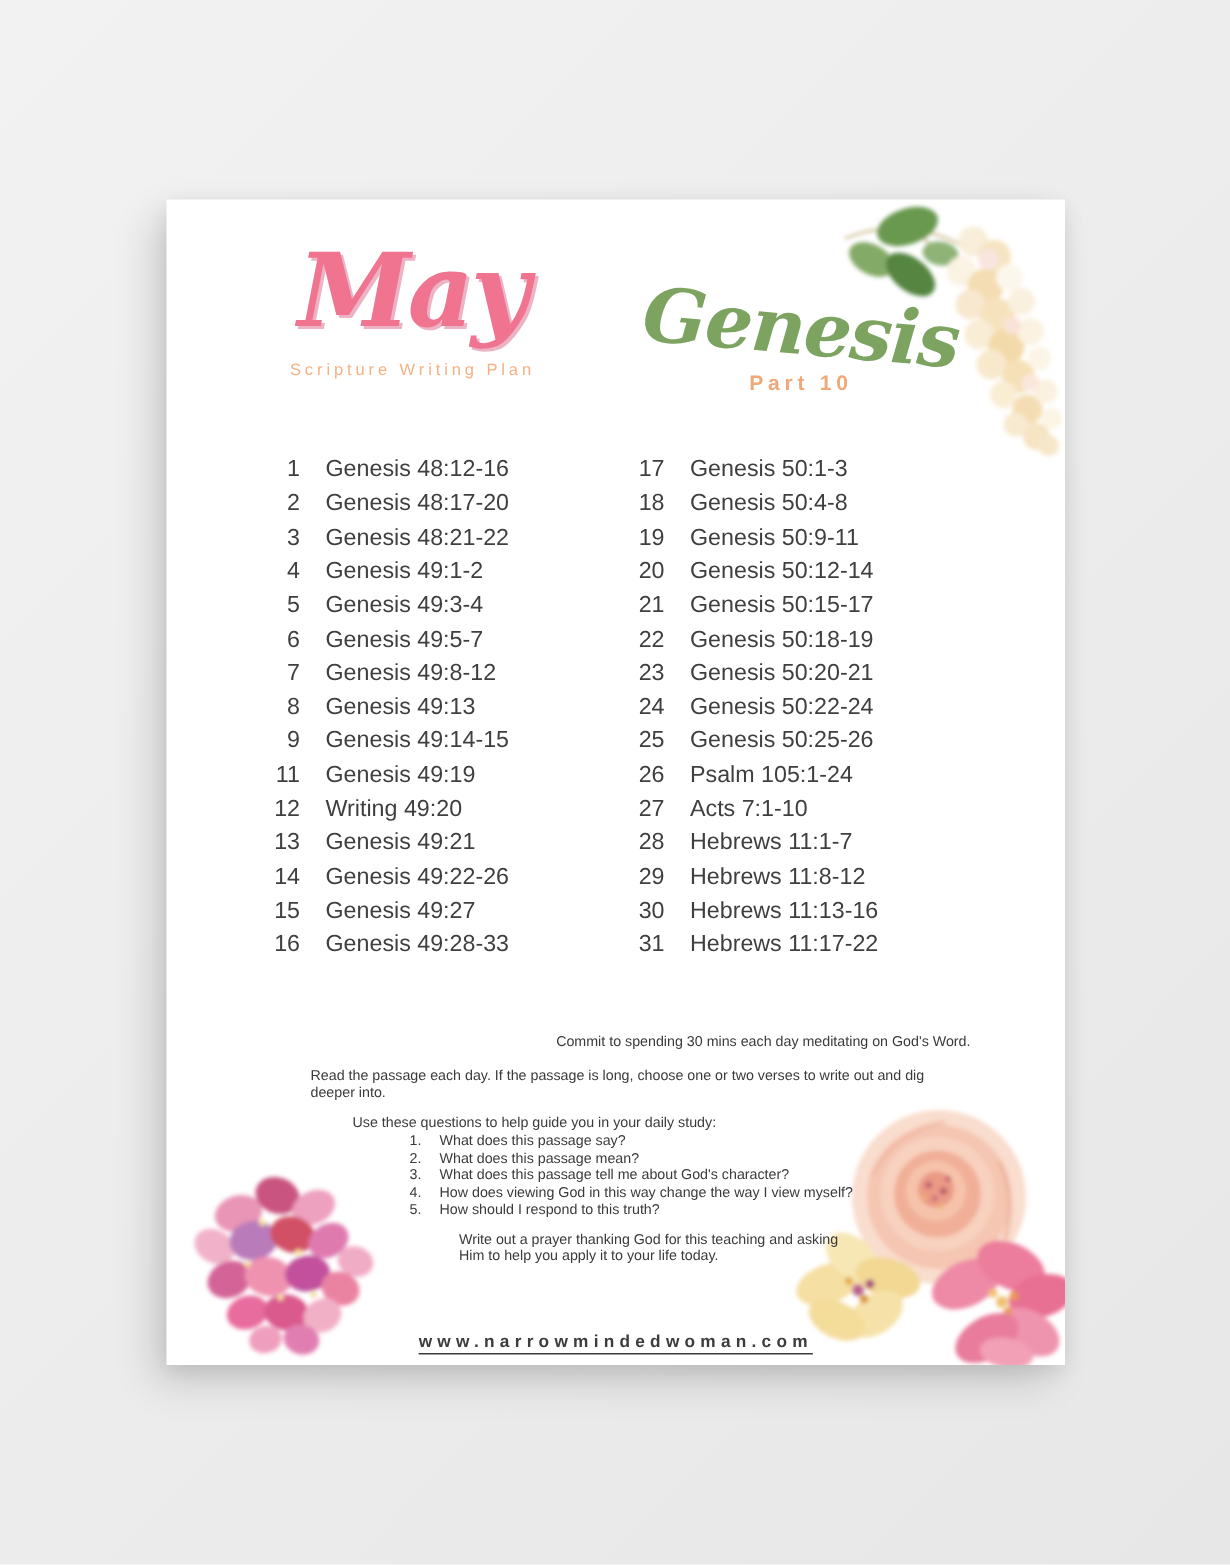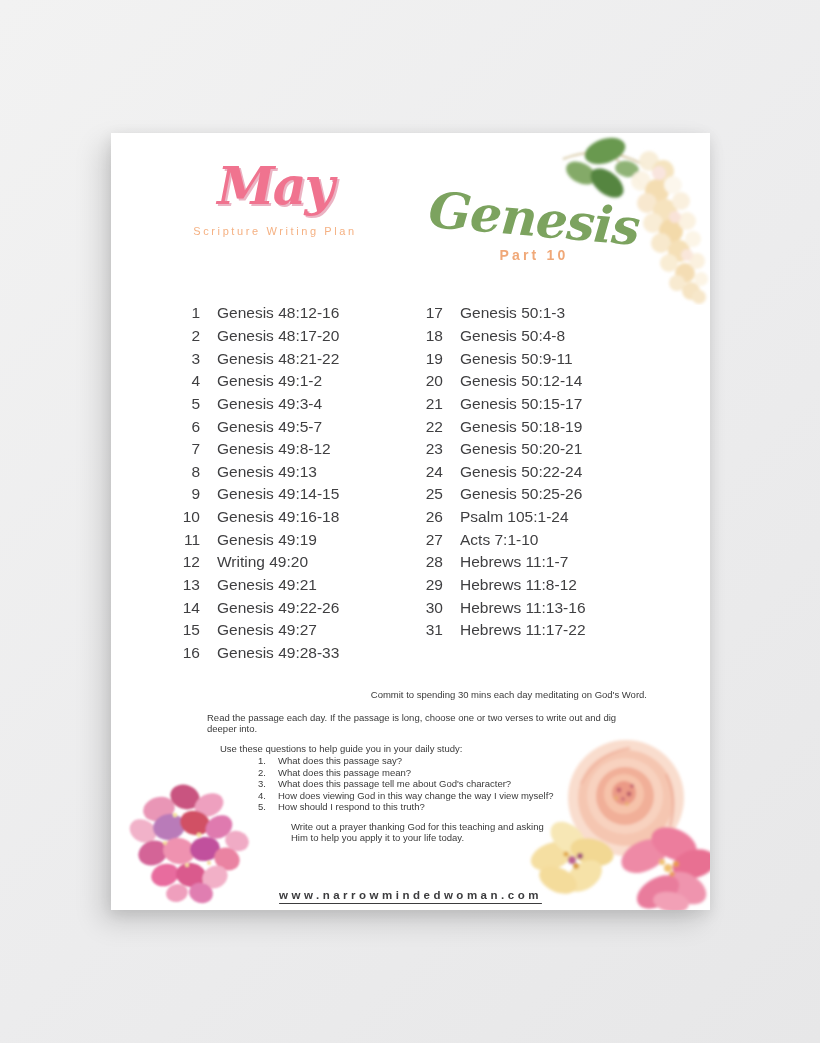--- a/index.html
+++ b/index.html
@@ -12,21 +12,21 @@
   }
   .sheet {
     position:absolute; left:111px; top:133px; width:599px; height:777px;
     background:#ffffff; overflow:hidden;
     box-shadow: -10px 12px 26px rgba(0,0,0,.14), 0 4px 14px rgba(0,0,0,.10);
   }
   
   .hdr-left { position:absolute; left:38px; top:26px; width:252px; text-align:center; z-index:3; }
   .month-title {
     font-family:"DejaVu Serif", cursive; font-style:italic; font-weight:bold;
-    font-size:52px; line-height:1.05; color:#f0738f;
+    font-size:68px; line-height:1.05; color:#f0738f;
     text-shadow:2px 2px 0 rgba(211,86,122,.45);
     letter-spacing:-2px;
   }
   .plan-subtitle {
     margin-top:11px; font-size:11px; letter-spacing:2.6px; font-weight:400;
     color:#f5b183;
   }
   .hdr-right { position:absolute; left:308px; top:58px; width:230px; text-align:center; z-index:3; }
   .book-title {
     font-family:"DejaVu Serif", cursive; font-style:italic; font-weight:bold;
@@ -39,21 +39,21 @@
   .col-left  { left:57px; }
   .col-right { left:300px; }
   .s-row { display:flex; align-items:center; height:22.65px; font-size:15.5px; color:#3f3f41; }
   .s-num { width:32px; text-align:right; margin-right:17px; }
   .s-passage { white-space:nowrap; }
   
   .instructions { position:absolute; left:96px; top:556px; width:440px; z-index:2;
     font-size:9.5px; line-height:11.5px; color:#3a3a3a; }
   .p-commit { margin-bottom:11px;text-align:right; }
   .p-read   { margin-bottom:8px; }
-  .guide    { margin-left:13px; }
+  .guide    { margin-left:28px; }
   .q-intro  { margin-bottom:1px; }
   .q-row    { display:flex; margin-left:38px; }
   .q-num    { width:12px; margin-right:8px; }
   .p-prayer { margin-left:71px; margin-top:8px; width:258px; }
   
   .site { position:absolute; left:0; right:0; top:752px; text-align:center; z-index:3; }
   .site a {
     font-size:11.5px; letter-spacing:3.5px; font-weight:600; color:#3c3c3e;
     text-decoration:underline; text-underline-offset:4px; text-decoration-thickness:1px;
   }
@@ -150,24 +150,20 @@
     </div>
       <div class="s-row">
       <span class="s-num">8</span>
       <span class="s-passage">Genesis 49:13</span>
     </div>
       <div class="s-row">
       <span class="s-num">9</span>
       <span class="s-passage">Genesis 49:14-15</span>
     </div>
       <div class="s-row">
-      <span class="s-num">10</span>
-      <span class="s-passage">Genesis 49:16-18</span>
-    </div>
-      <div class="s-row">
       <span class="s-num">11</span>
       <span class="s-passage">Genesis 49:19</span>
     </div>
       <div class="s-row">
       <span class="s-num">12</span>
       <span class="s-passage">Writing 49:20</span>
     </div>
       <div class="s-row">
       <span class="s-num">13</span>
       <span class="s-passage">Genesis 49:21</span>

